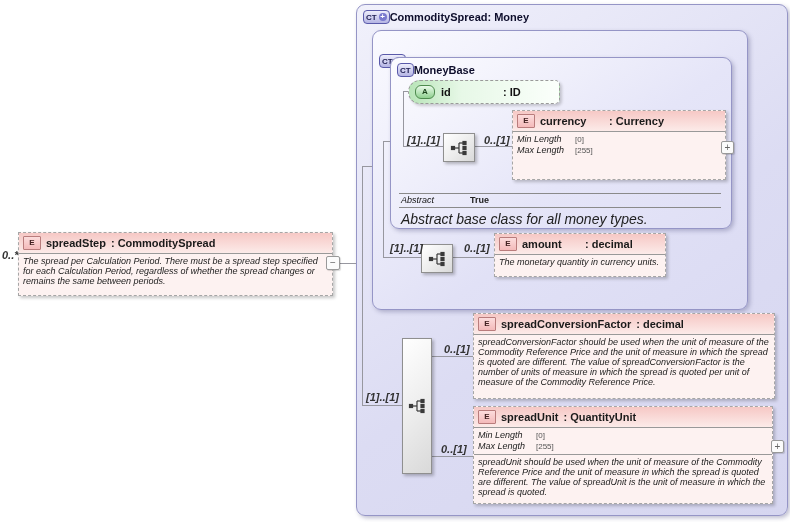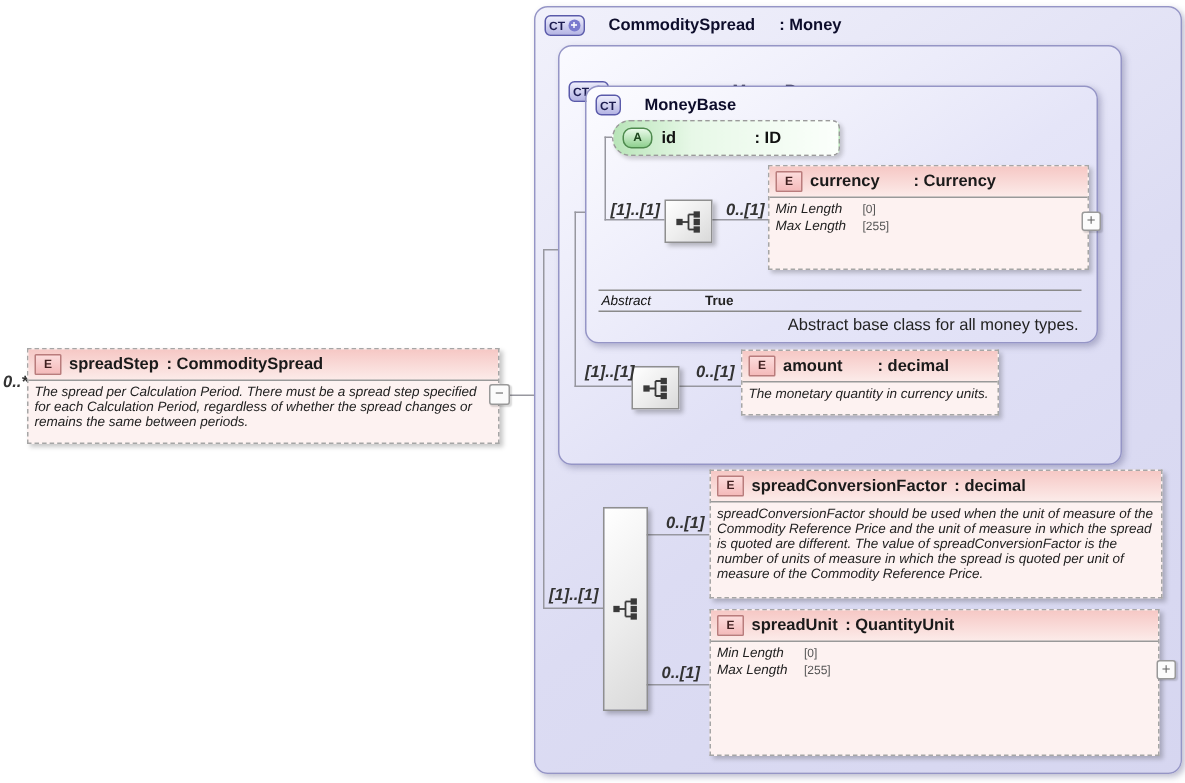--- a/index.html
+++ b/index.html
@@ -14,21 +14,21 @@
     position:absolute; border:1px solid #9595c6; border-radius:9px;
     box-shadow:2px 2px 4px rgba(110,110,150,.45);
   }
   #commodity-box { left:356px; top:4px;  width:430px; height:510px;
     background:linear-gradient(145deg,#f1f1fb 0%,#dcdcf3 55%,#d6d6f0 100%); }
   #money-box     { left:372px; top:30px; width:374px; height:278px;
     background:linear-gradient(145deg,#fafaff 0%,#e1e1f6 60%,#dbdbf3 100%); }
   #moneybase-box { left:390px; top:57px; width:340px; height:170px;
     background:linear-gradient(145deg,#fcfcff 0%,#e5e5f8 60%,#dfdff5 100%); }
 
-  .frame-header { display:flex; align-items:center; gap:16px; padding:5px 0 0 6px;
+  .frame-header { display:flex; align-items:center; gap:0; padding:5px 0 0 6px;
     font-size:11px; font-weight:bold; color:#0d0d2b; cursor:default; }
   .fh-name { white-space:nowrap; }
   .fh-name.col44 { width:44px;margin-top:38px; }
   .fh-type { white-space:nowrap; }
 
   .ct-badge { display:inline-flex; align-items:center; gap:2px; height:12px;
     border:1.5px solid #5a5aaa; border-radius:4px; padding:0 2px;
     background:linear-gradient(#eeeefc,#b5b5e4); font-size:8px; font-weight:bold; color:#1c1c50; }
   .ct-plus { width:8px; height:8px; border-radius:50%; background:#7a7ace; color:#fff;
     font-size:8px; line-height:8px; text-align:center; font-weight:bold; }
@@ -82,21 +82,21 @@
   #btn-collapse-spreadstep { left:326px; top:256px; width:14px; height:14px; line-height:12px; }
   #btn-expand-currency     { left:721px; top:141px; }
   #btn-expand-spreadunit   { left:771px; top:440px; }
 
   
   .mb-abstract { position:absolute; left:8px; right:10px; top:135px; }
   .abs-row { display:flex; gap:16px; border-top:1px solid #8a8a8a; border-bottom:1px solid #8a8a8a;
     padding:1px 2px 2px; font-size:9px; line-height:10px; }
   .abs-label { font-style:italic; }
   .abs-value { font-weight:bold; color:#222;margin-left:20px; }
-  .frame-footnote { padding:3px 2px 0; font-size:11px; color:#222;text-align:right; }
+  .frame-footnote { padding:3px 2px 0; font-size:14px; font-style:italic; color:#222; }
   .money-footer { position:absolute; left:8px; right:10px; top:256px; border-top:1px solid #8a8a8a; }
 
   
   #el-spreadstep  { left:18px;  top:232px; width:315px; height:64px; }
   #el-currency    { left:512px; top:110px; width:214px; height:70px; }
   #el-amount      { left:494px; top:233px; width:172px; height:44px; }
   #el-conversion  { left:473px; top:313px; width:302px; height:86px; }
   #el-spreadunit  { left:473px; top:406px; width:300px; height:98px; }
 </style>
 </head>
@@ -271,16 +271,17 @@
     <div class="facets">
       <div class="facet-row">
         <span class="facet-label">Min Length</span>
         <span class="facet-value">[0]</span>
       </div>
       <div class="facet-row">
         <span class="facet-label">Max Length</span>
         <span class="facet-value">[255]</span>
       </div>
     </div>
+    <div class="el-note">spreadUnit should be used when the unit of measure of the Commodity Reference Price and the unit of measure in which the spread is quoted are different. The value of spreadUnit is the unit of measure in which the spread is quoted.</div>
   </div>
   <div class="btn-sq" id="btn-expand-spreadunit">+</div>
 
 </div>
 
 </body></html>

